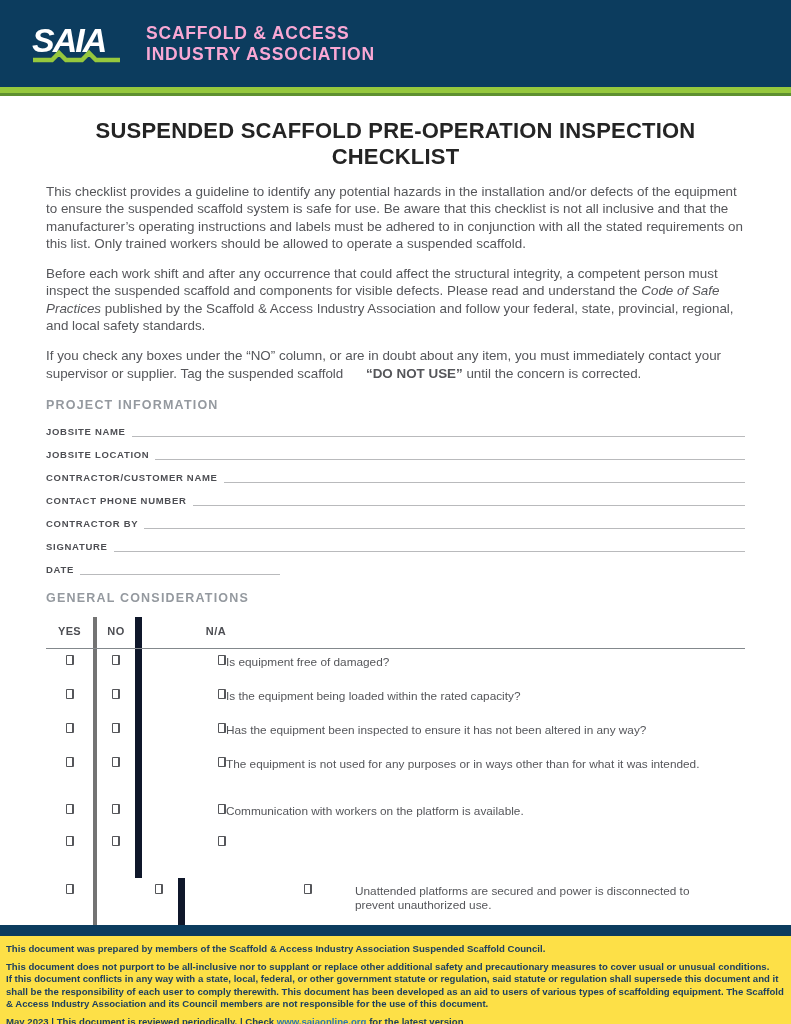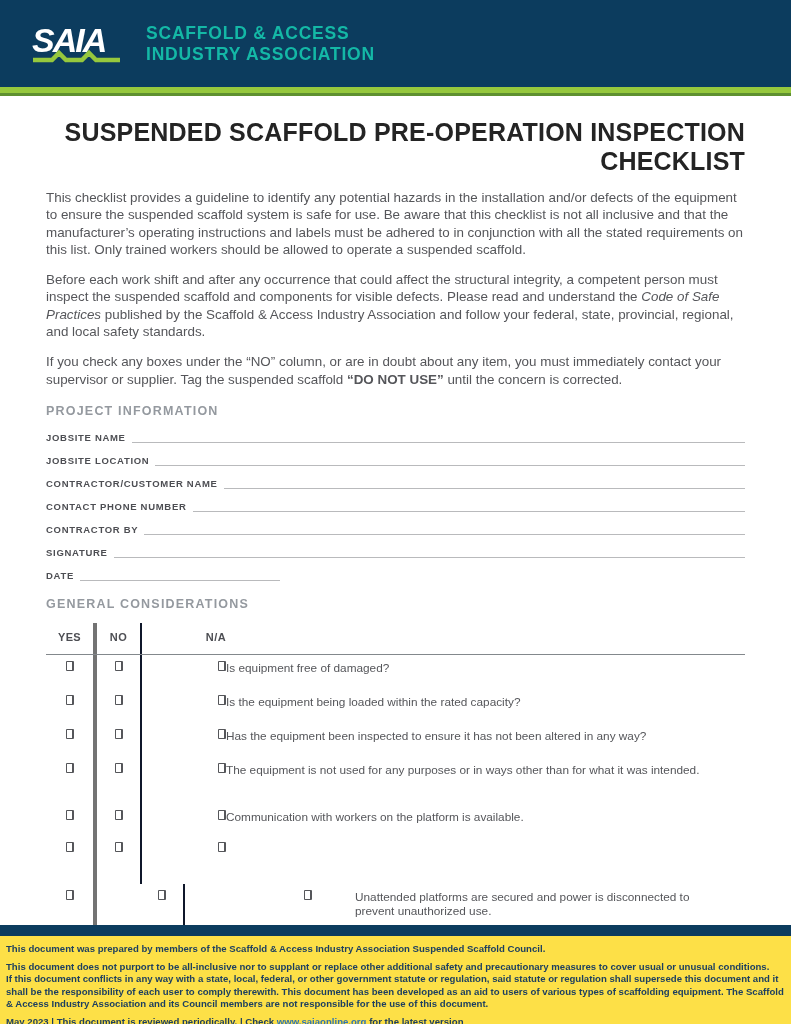--- a/index.html
+++ b/index.html
@@ -9,57 +9,57 @@
     font-family:"Liberation Sans", sans-serif; overflow:hidden;
   }
 
   
   .banner {
     height:87px; background:#0c3c5e; display:flex; align-items:center;
     padding-left:30px; gap:16px;
   }
   .logo-svg { display:block; }
   .org-name {
-    color:#14b8a6; font-weight:bold; font-size:17.5px; letter-spacing:0.8px;
+    color:#f9a8d4; font-weight:bold; font-size:17.5px; letter-spacing:0.8px;
     line-height:1.18; text-transform:uppercase;
   }
   .stripe { height:9px; width:100%; }
   .stripe .s1 { height:6px; background:#96c83d; }
   .stripe .s2 { height:3px; background:#5f9030; }
 
   
   .content { padding:0 46px; color:#55565a; }
   .title {
-    text-align:right; font-size:25px; font-weight:bold; color:#242424;
+    text-align:center; font-size:22px; font-weight:bold; color:#242424;
     margin:22px 0 13px; letter-spacing:0.2px;
   }
   .intro { font-size:13.4px; line-height:17.3px; margin-bottom:13px; color:#55565a; }
   .intro .it { font-style:italic; }
-  .intro .bd { font-weight:bold; }
+  .intro .bd { font-weight:bold;margin-left:19px; }
 
   .section-heading {
     color:#94999f; font-weight:bold; font-size:12.5px; letter-spacing:1.2px;
     margin:16px 0 12px;
   }
 
   
   .field-row { display:flex; align-items:flex-end; height:13px; margin-bottom:10px; }
   .field-label {
     font-size:9.5px; font-weight:bold; letter-spacing:0.7px; color:#4d4e53;
     white-space:nowrap; line-height:1;
   }
   .field-line { flex:1 1 auto; border-bottom:1px solid #b9babc; height:100%; margin-left:6px; }
   .field-row.short .field-line { flex:0 0 200px; }
 
   
   .check-table { margin-top:12px; }
   .t-row { display:grid; grid-template-columns:51px 45px 84px 1fr; }
   .t-row .cell { padding-top:6px; }
   .t-row .c1 { border-right:4px solid #737373; display:flex; justify-content:center; }
-  .t-row .c2 { border-right:2px solid #0f172a; display:flex; justify-content:center; }
+  .t-row .c2 { border-right:7px solid #0f172a; display:flex; justify-content:center; }
   .t-row .c3 { display:flex; justify-content:flex-end; padding-left:17px; }
   .header-row { height:32px; border-bottom:1px solid #83888c; }
   .header-row .cell { padding-top:8px; }
   .col-label { font-size:11px; font-weight:bold; color:#4d4e53; letter-spacing:0.4px; }
   .checkbox {
     width:8px; height:10px; background:#fff; border:1px solid #55565a;
     border-right-width:2px; border-radius:1px; display:inline-block;
   }
   .q-text { font-size:11.8px; line-height:14.5px; color:#55565a; padding-right:40px; padding-top:6px; }
   .t-row.h34 { height:34px; }

